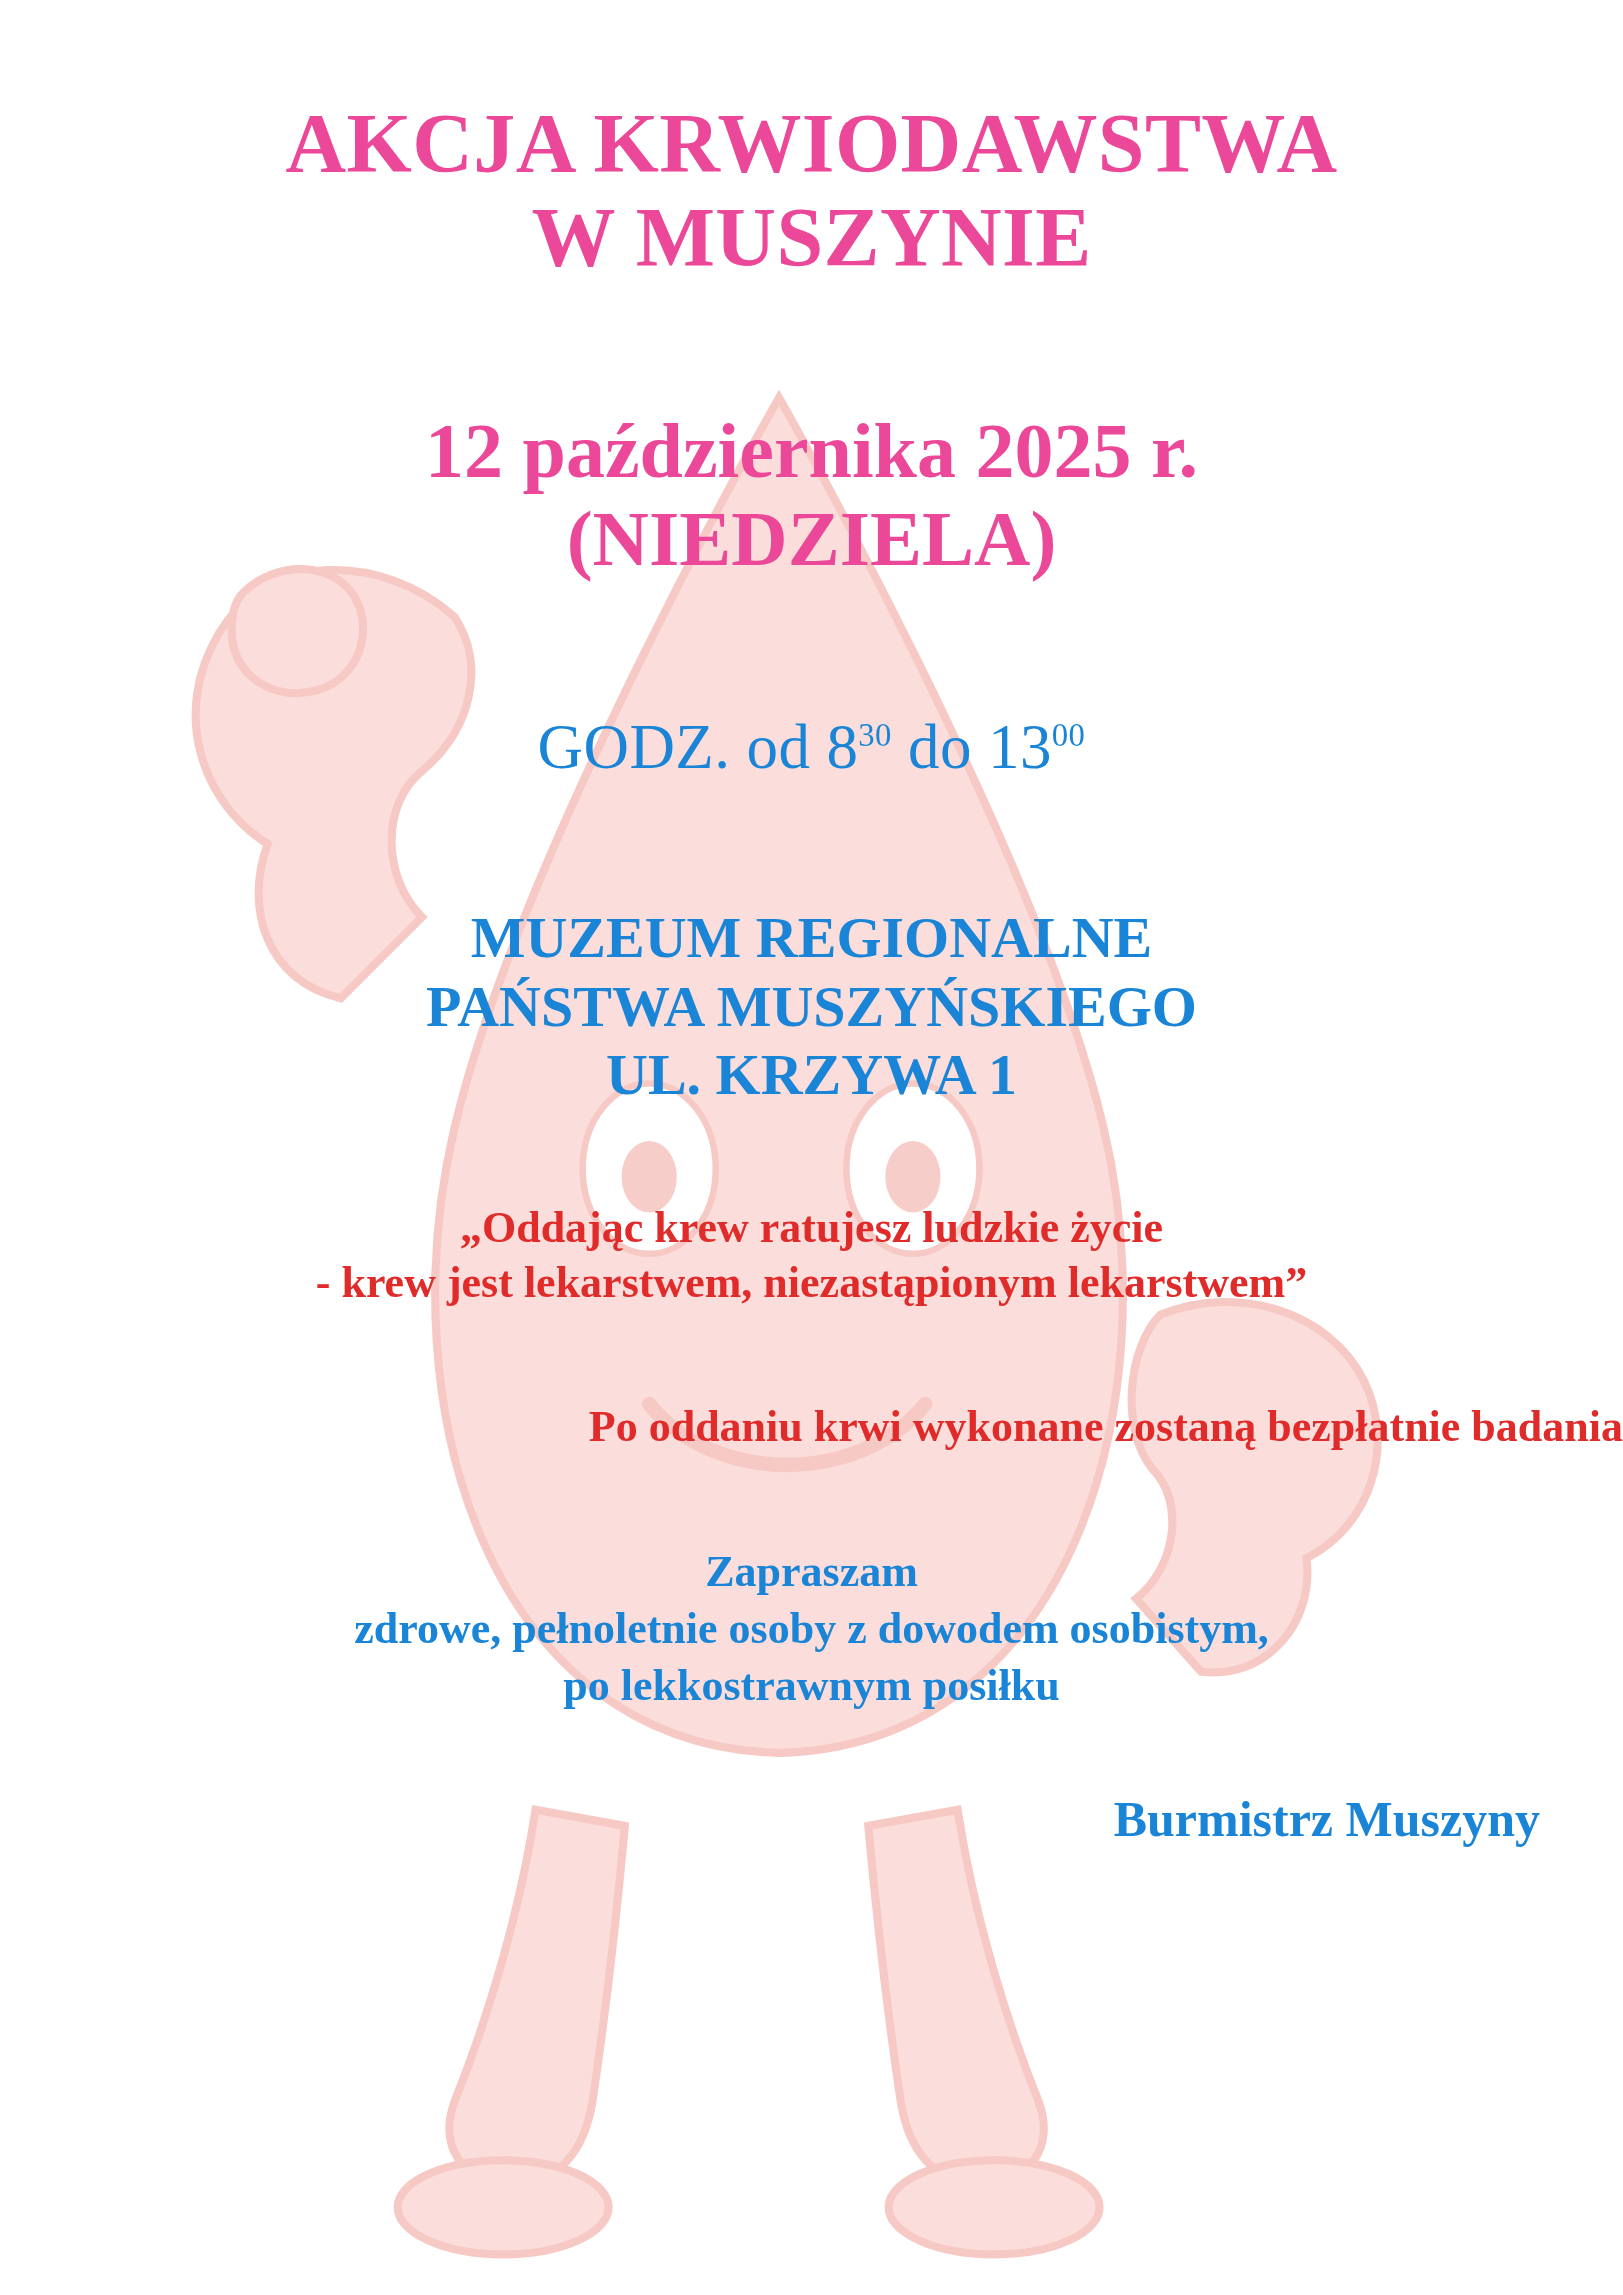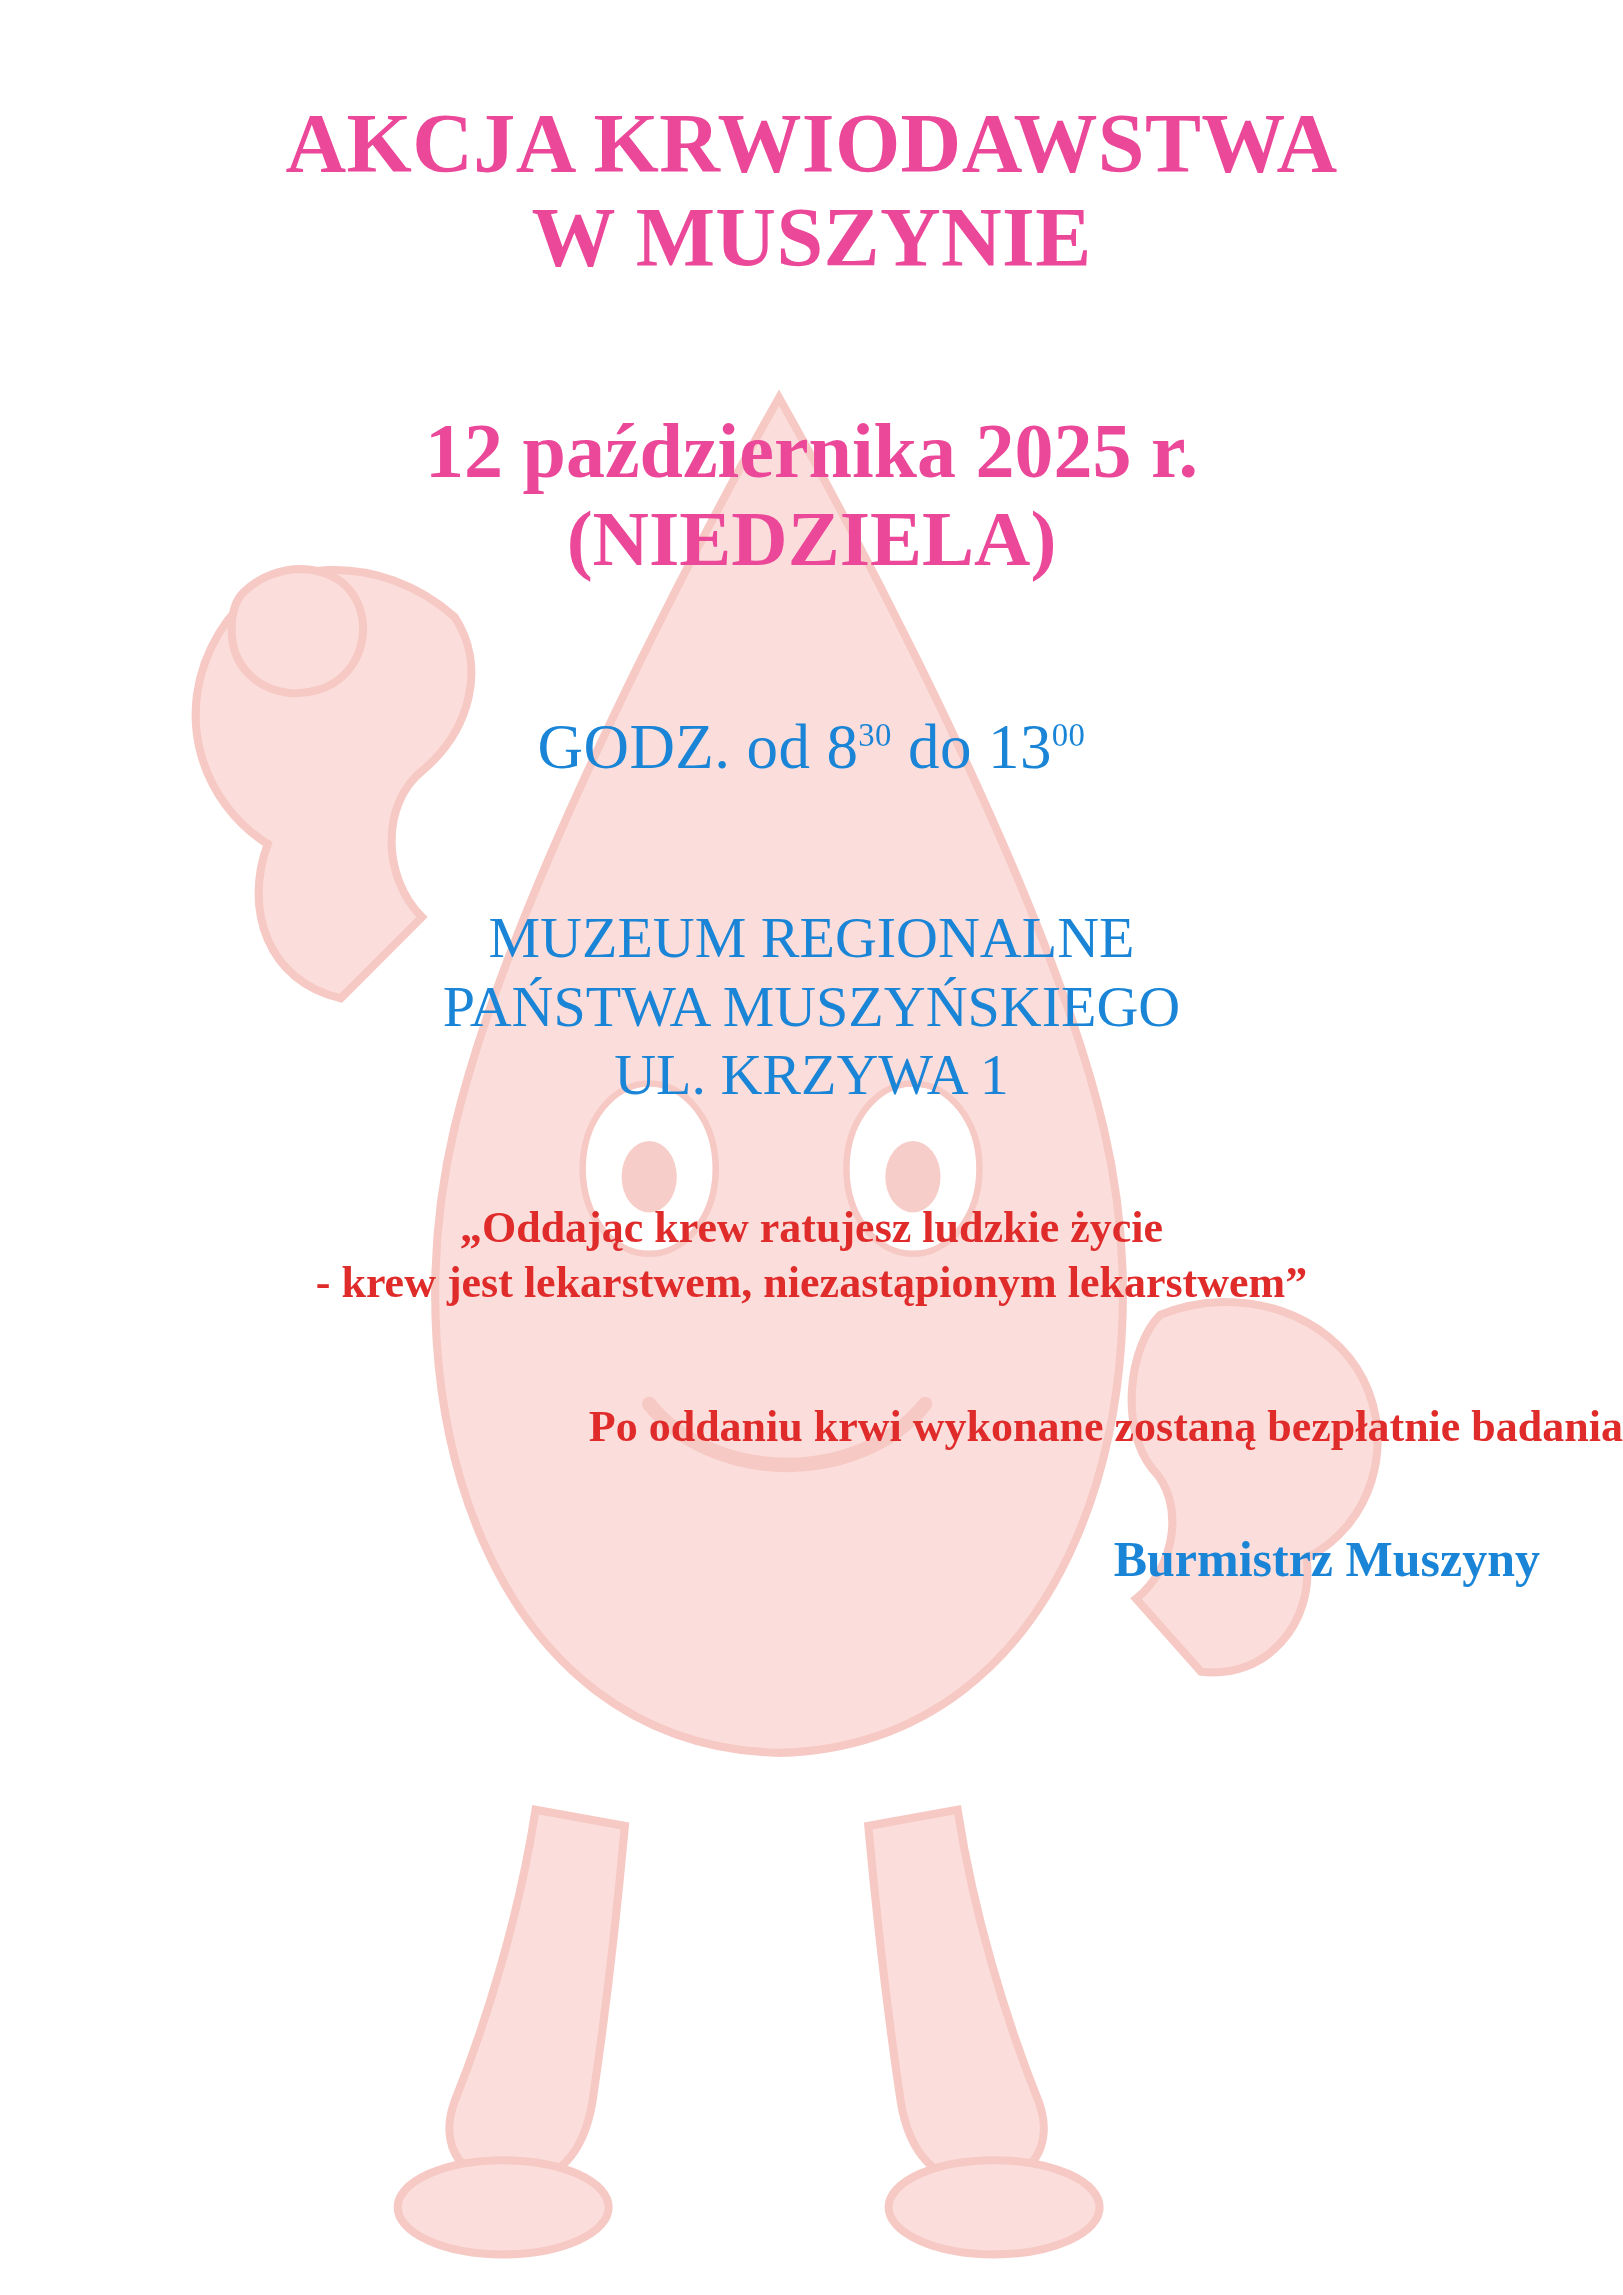--- a/index.html
+++ b/index.html
@@ -78,21 +78,21 @@
     font-size: 0.52em;
     vertical-align: super;
     line-height: 0;
   }
 
   
   #venue-block {
     margin-top: 122px;
   }
   #venue-block .line {
-    font-weight: normal;
+    font-weight: bold;
     font-size: 58px;
     color: #1a85d6;
     line-height: 1.18;
   }
 
   
   #quote-block {
     margin-top: 90px;
   }
   #quote-block .line {
@@ -201,19 +201,24 @@
 
   <div id="quote-block">
     <div class="line">„Oddając krew ratujesz ludzkie życie</div>
     <div class="line">- krew jest lekarstwem, niezastąpionym lekarstwem”</div>
   </div>
 
   <div id="tests-block">
     <div class="line">Po oddaniu krwi wykonane zostaną bezpłatnie badania</div>
   </div>
 
+  <div id="invite-block">
+    <div class="line">Zapraszam</div>
+    <div class="line">zdrowe, pełnoletnie osoby z dowodem osobistym,</div>
+    <div class="line">po lekkostrawnym posiłku</div>
+  </div>
 
   <div id="signature-block">
     <div class="line">Burmistrz Muszyny</div>
   </div>
 
 </div>
 
 
 </body></html>

